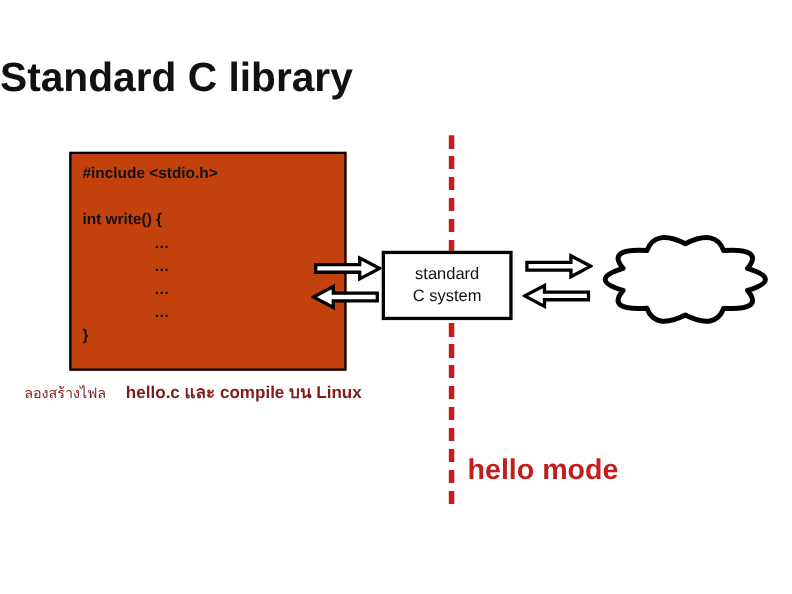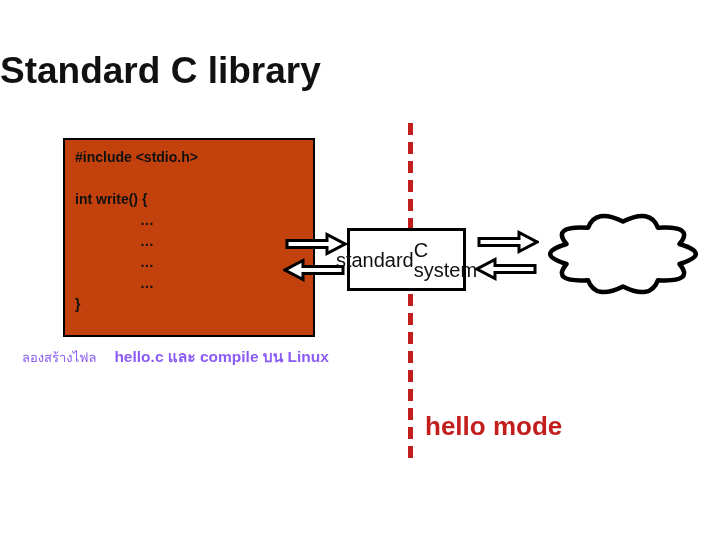--- a/index.html
+++ b/index.html
@@ -55,25 +55,25 @@
   }
 
   .library-box {
     position: absolute;
     left: 347px; top: 228px;
     width: 119px; height: 63px;
     border: 3px solid #000;
     background: #fff;
     box-sizing: border-box;
     display: flex;
-    flex-direction: row;
+    flex-direction: column;
     align-items: center;
     justify-content: center;
     z-index: 2;
-    font-size: 20px;
+    font-size: 15px;
     line-height: 20px;
     color: #111;
   }
 
   .arrow {
     position: absolute;
     width: 62px; height: 24px;
     z-index: 2;
   }
   .arrow svg { display: block; width: 100%; height: 100%; }
@@ -93,21 +93,21 @@
     font-size: 15px;
     line-height: 20px;
     color: #111;
     z-index: 3;
   }
 
   .caption {
     position: absolute;
     left: 22px; top: 344px;
     white-space: nowrap;
-    color: #8b5cf6;
+    color: #7f1d1d;
   }
   .caption .thai-prefix { font-size: 13px; }
   .caption .caption-main {
     font-size: 15.5px;
     font-weight: bold;
     margin-left: 18px;
   }
 
   .mode-label {
     position: absolute;

